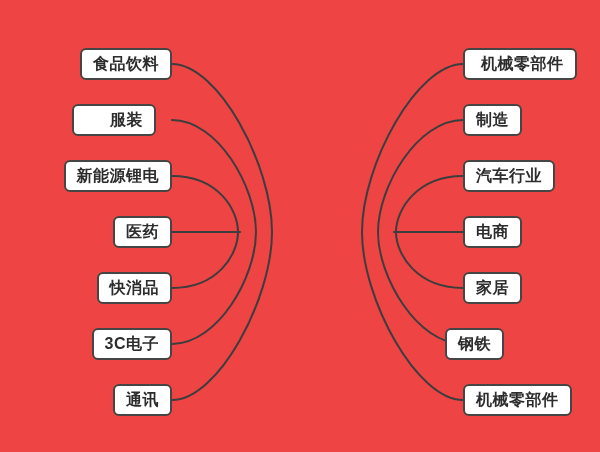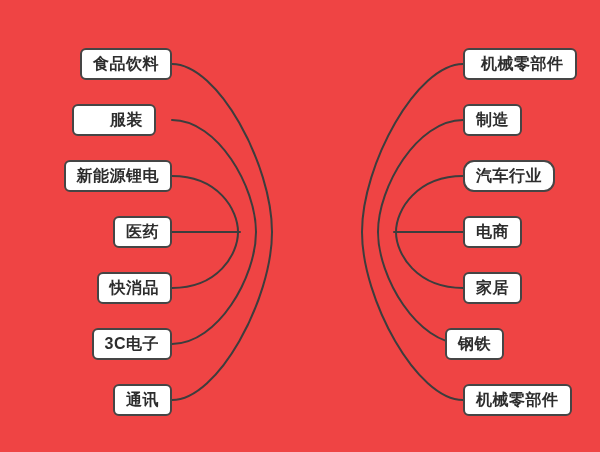--- a/index.html
+++ b/index.html
@@ -79,21 +79,21 @@
       </div>
       <div class="branch-box" style="top: 104px; right: 444px; padding-left: 36px;">
         <span>服装</span>
       </div>
       <div class="branch-box" style="top: 104px; left: 463px;">
         <span>制造</span>
       </div>
       <div class="branch-box" style="top: 160px; right: 428px;">
         <span>新能源锂电</span>
       </div>
-      <div class="branch-box" style="top: 160px; left: 463px; border-radius: 11px;">
+      <div class="branch-box" style="top: 160px; left: 463px;">
         <span>汽车行业</span>
       </div>
       <div class="branch-box" style="top: 216px; right: 428px;">
         <span>医药</span>
       </div>
       <div class="branch-box" style="top: 216px; left: 463px;">
         <span>电商</span>
       </div>
       <div class="branch-box" style="top: 272px; right: 428px;">
         <span>快消品</span>

